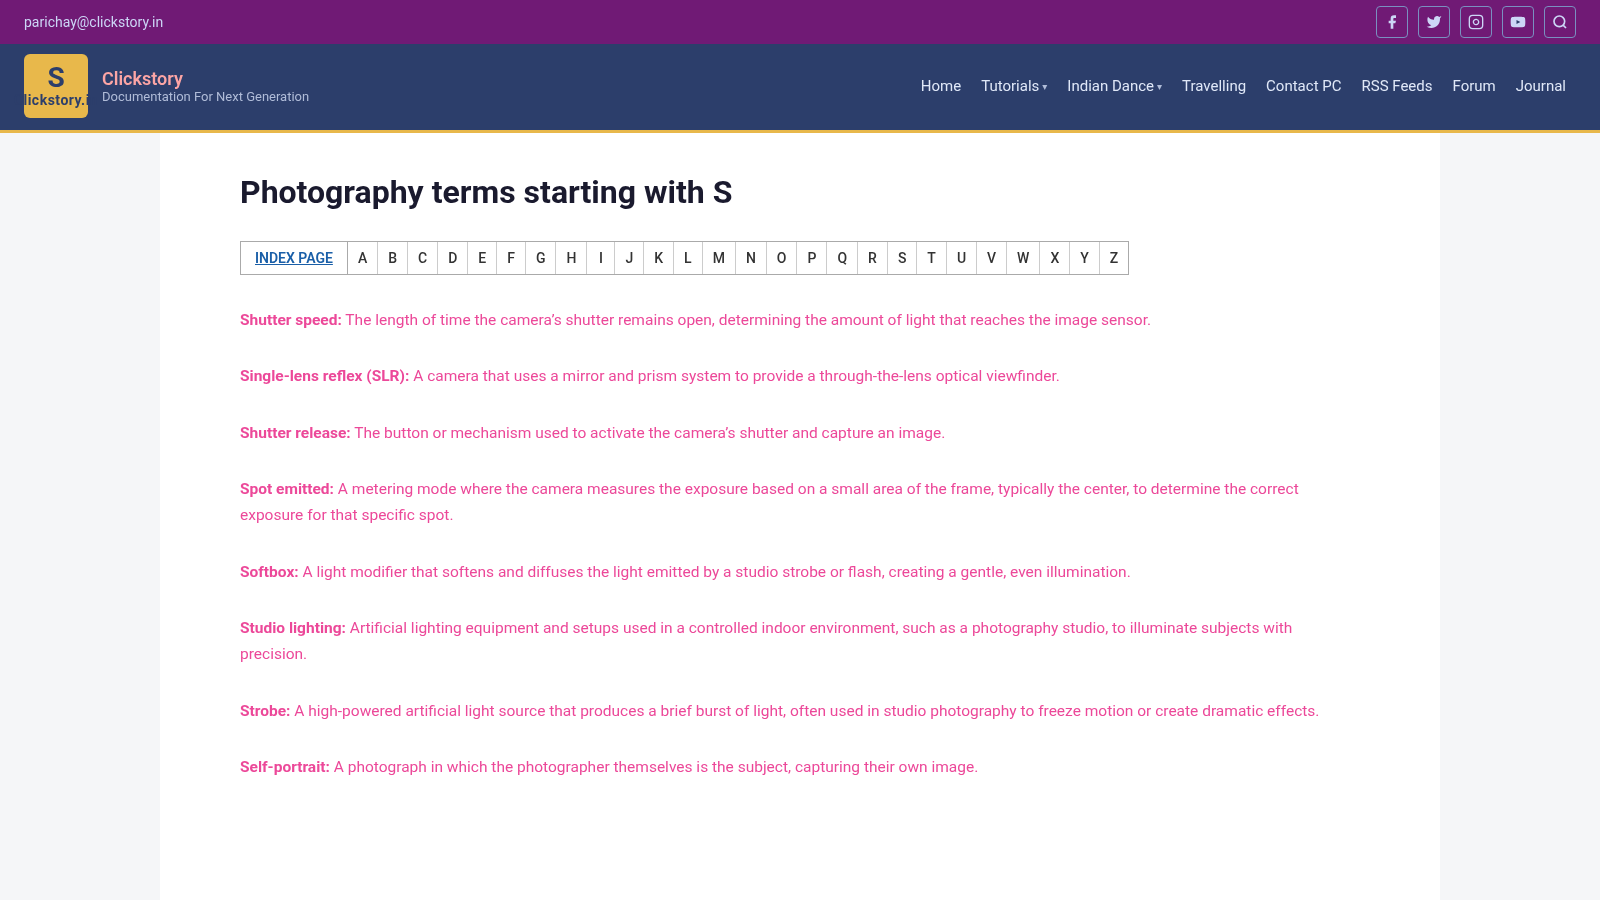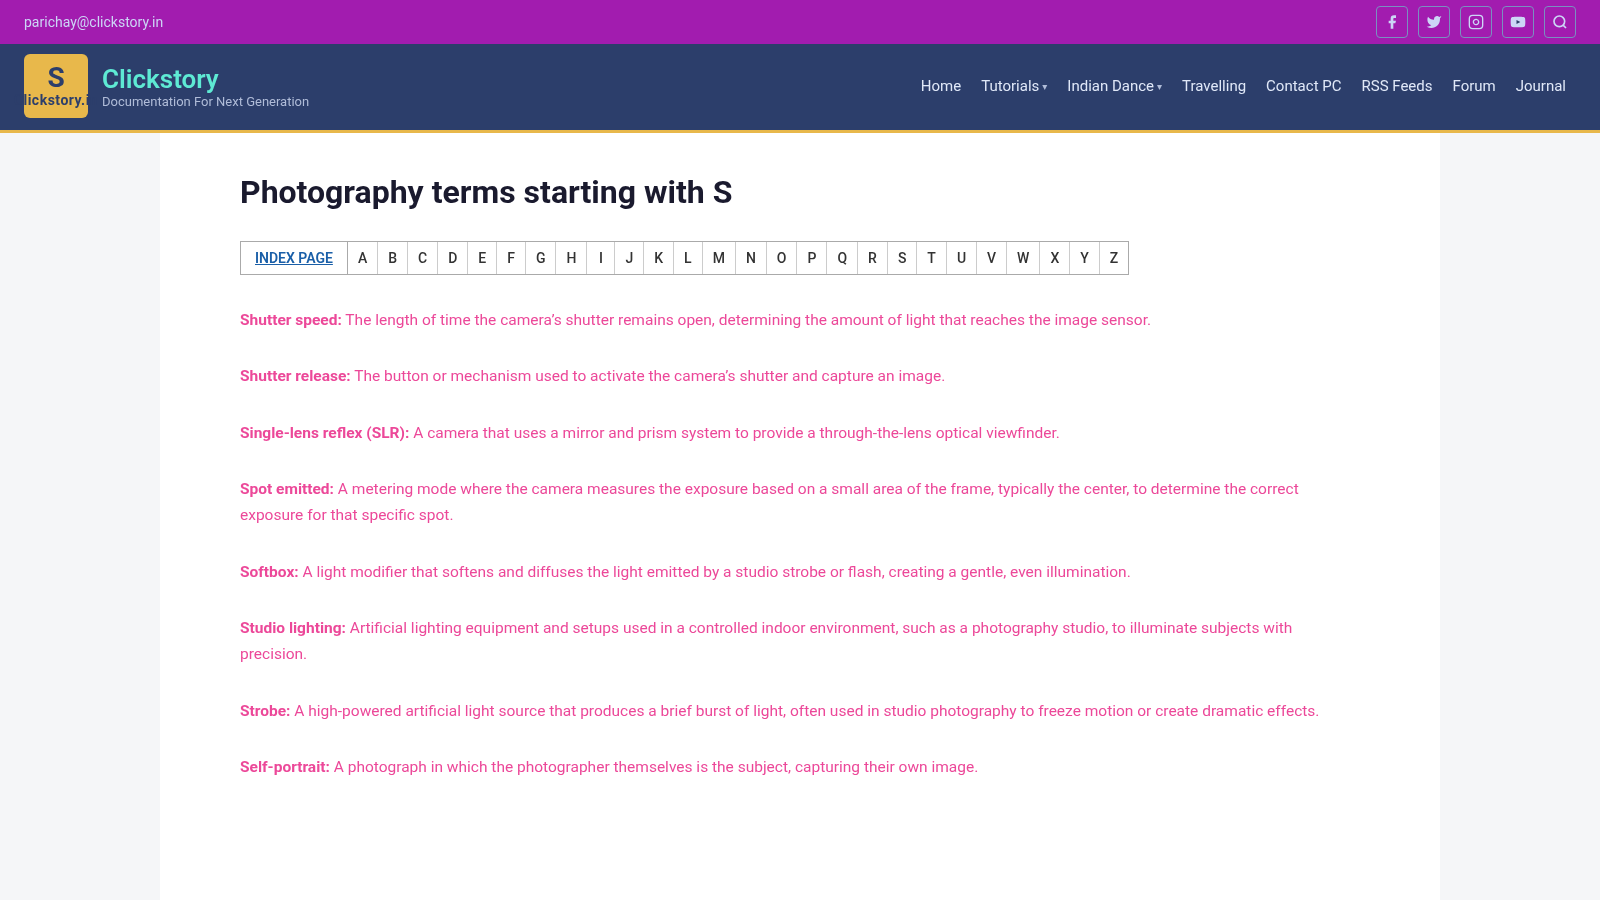--- a/index.html
+++ b/index.html
@@ -1,20 +1,20 @@
 <!DOCTYPE html>
 <html><head>
   <meta charset="utf-8">
   <style>
     * { margin: 0; padding: 0; box-sizing: border-box; }
     body { font-family: -apple-system, BlinkMacSystemFont, 'Segoe UI', Roboto, sans-serif; background: #f5f6f8; color: #222; }
 
     
     .top-bar {
-      background: #a21caf;
+      background: #701a75;
       display: flex;
       align-items: center;
       justify-content: space-between;
       padding: 8px 24px;
       height: 44px;
     }
     .top-bar-email {
       color: #ccd6f6;
       font-size: 14px;
     }
@@ -78,22 +78,22 @@
       color: #2c3e6b;
       line-height: 1;
     }
     .logo-sub {
       font-size: 14px;
       color: #2c3e6b;
       font-weight: bold;
       letter-spacing: 0.5px;
     }
     .site-name {
-      color: #5eead4;
-      font-size: 26px;
+      color: #fca5a5;
+      font-size: 18px;
       font-weight: 600;
     }
     .site-tagline {
       color: #b0bcd8;
       font-size: 13px;
     }
     nav {
       display: flex;
       align-items: center;
       gap: 0;
@@ -275,21 +275,21 @@
     <div class="alpha-letter">U</div>
     <div class="alpha-letter">V</div>
     <div class="alpha-letter">W</div>
     <div class="alpha-letter">X</div>
     <div class="alpha-letter">Y</div>
     <div class="alpha-letter">Z</div>
   </div>
 
   <div id="terms-container">
       <div class="term-entry"><strong>Shutter speed:</strong> <span>The length of time the camera’s shutter remains open, determining the amount of light that reaches the image sensor.</span></div>
+      <div class="term-entry"><strong>Single-lens reflex (SLR):</strong> <span>A camera that uses a mirror and prism system to provide a through-the-lens optical viewfinder.</span></div>
       <div class="term-entry"><strong>Shutter release:</strong> <span>The button or mechanism used to activate the camera’s shutter and capture an image.</span></div>
-      <div class="term-entry"><strong>Single-lens reflex (SLR):</strong> <span>A camera that uses a mirror and prism system to provide a through-the-lens optical viewfinder.</span></div>
       <div class="term-entry"><strong>Spot emitted:</strong> <span>A metering mode where the camera measures the exposure based on a small area of the frame, typically the center, to determine the correct exposure for that specific spot.</span></div>
       <div class="term-entry"><strong>Softbox:</strong> <span>A light modifier that softens and diffuses the light emitted by a studio strobe or flash, creating a gentle, even illumination.</span></div>
       <div class="term-entry"><strong>Studio lighting:</strong> <span>Artificial lighting equipment and setups used in a controlled indoor environment, such as a photography studio, to illuminate subjects with precision.</span></div>
       <div class="term-entry"><strong>Strobe:</strong> <span>A high-powered artificial light source that produces a brief burst of light, often used in studio photography to freeze motion or create dramatic effects.</span></div>
       <div class="term-entry"><strong>Self-portrait:</strong> <span>A photograph in which the photographer themselves is the subject, capturing their own image.</span></div>
     </div>
 </div>
 
 </body></html>

